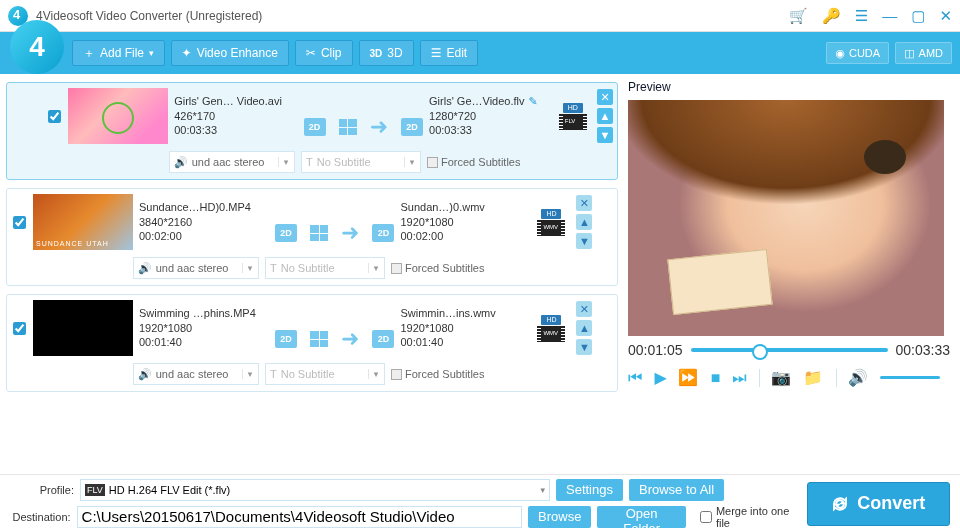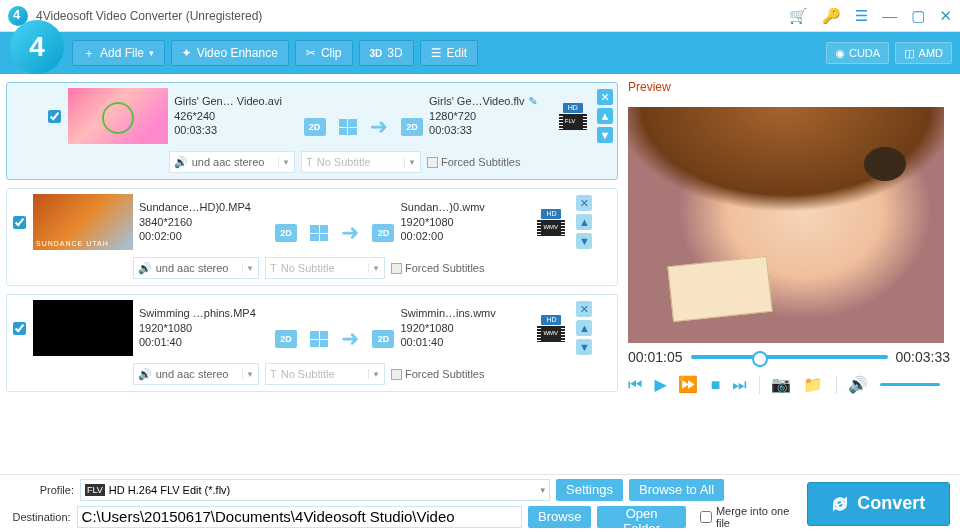--- a/index.html
+++ b/index.html
@@ -57,21 +57,21 @@
 .filerow.selected .rowend span{background:#4cbdec;color:#fff;}
 
 .row-bot { display:flex; align-items:center; gap:6px; height:26px; margin-top:4px; padding-left:122px; }
 .combo { height:22px; border:1px solid #d2e7f2; background:#fff; display:flex; align-items:center; padding:0 4px; font-size:11px; color:#666; gap:4px; }
 .combo .cd { width:12px; color:#999; font-size:9px; text-align:center; border-left:1px solid #e5e5e5; padding-left:3px; }
 .combo.audio{width:126px;} .combo.sub{width:120px;}
 .forced{font-size:11px;color:#666;display:flex;align-items:center;gap:3px;}
 .forced .sq{width:11px;height:11px;border:1px solid #aaa;background:#eee;}
 
 
-.pv-label{font-size:12px;color:#c2410c;margin-bottom:13px;}
+.pv-label{font-size:12px;color:#0f172a;margin-bottom:6px;}
 .pv-video{width:316px;height:236px;background:#000;position:relative;overflow:hidden;}
 .pv-video .face{position:absolute;inset:0;background:radial-gradient(ellipse 140px 120px at 56% 44%,#f6d5b8,#f0c09d 55%,#a77 90%);}
 .pv-video .hair{position:absolute;left:0;top:0;width:100%;height:50%;background:radial-gradient(ellipse 180px 110px at 50% 0%,#a6642d,#6e3d17 80%,transparent 95%);}
 .pv-video .bow{position:absolute;right:38px;top:40px;width:42px;height:34px;background:#3a2a1a;border-radius:50%;}
 .pv-video .ticket{position:absolute;left:42px;bottom:26px;width:100px;height:56px;background:#f6e4c4;border:1px solid #d2b88a;transform:rotate(-6deg);}
 .pv-time{display:flex;align-items:center;gap:8px;font-size:14px;color:#333;margin-top:6px;}
 .pv-scrub{flex:1;height:4px;background:#34b5e6;position:relative;border-radius:2px;}
 .pv-scrub::after{content:"";position:absolute;left:31%;top:-4px;width:12px;height:12px;border-radius:50%;background:#fff;border:2px solid #34b5e6;}
 .pv-ctrls{display:flex;align-items:center;gap:12px;margin-top:10px;color:#34b5e6;font-size:16px;}
 .pv-ctrls span{cursor:pointer;}
@@ -146,21 +146,21 @@
   <div class="filepanel">
 
     <div class="filerow selected">
       <div class="row-top">
         <div class="chk">
             <input type="checkbox" checked="" style="">
           </div>
         <div class="thumb pink"></div>
         <div class="srcinfo">
           <div class="nm">Girls' Gen… Video.avi</div>
-          <div>426*240</div>
+          <div>426*170</div>
           <div>00:03:33</div>
         </div>
         <div class="conv">
           <div class="badge2d">2D</div>
           <div class="grid4">
               <i></i>
               <i></i>
               <i></i>
               <i></i>
             </div>

